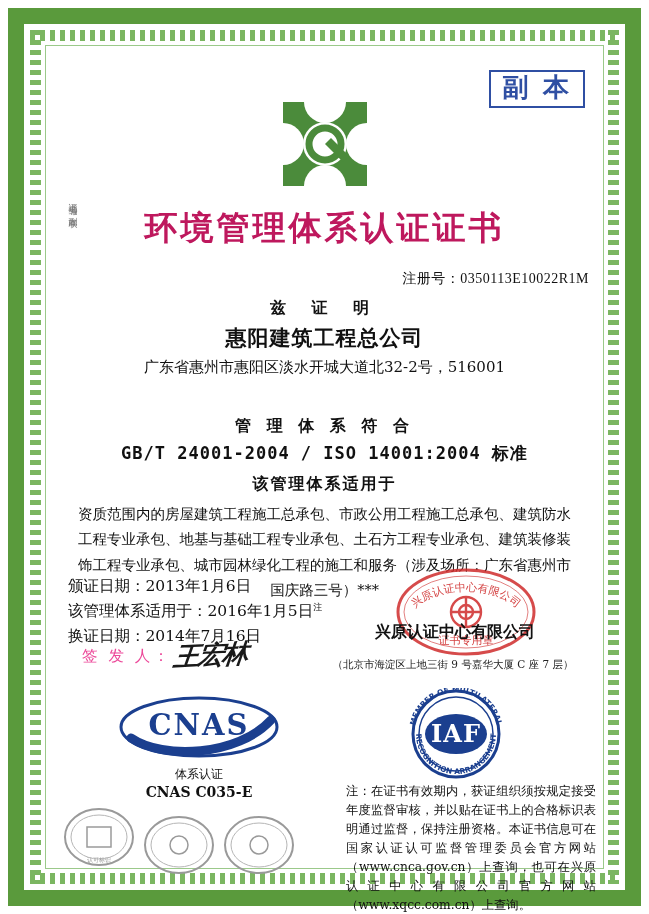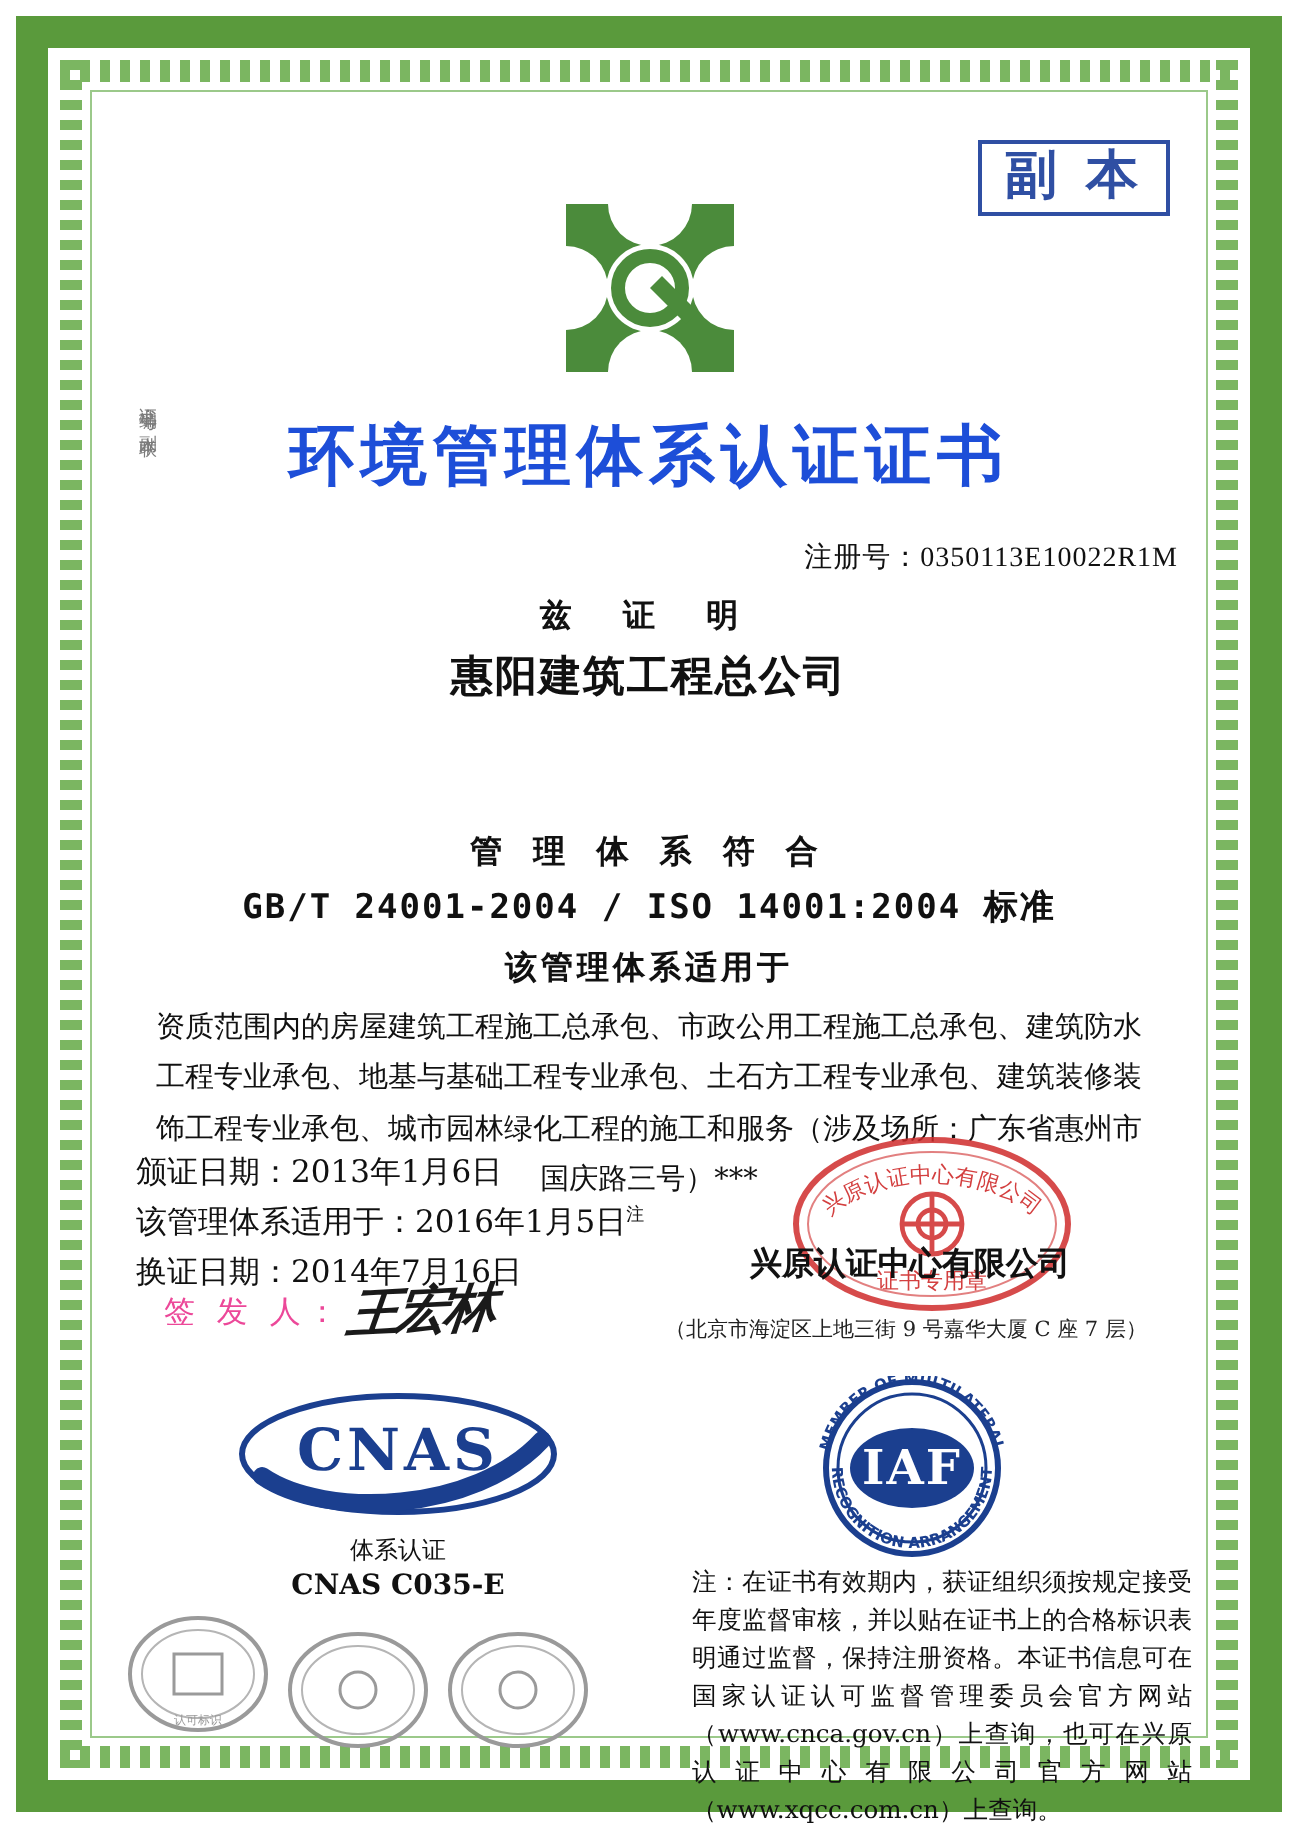--- a/index.html
+++ b/index.html
@@ -94,21 +94,21 @@
   
   .cert-title {
     position: absolute;
     left: 0; right: 0;
     top: 160px;
     text-align: center;
     font-family: "DejaVu Serif", "Liberation Serif", serif;
     font-weight: bold;
     font-size: 33px;
     letter-spacing: 3px;
-    color: #1d4ed8;
+    color: #be185d;
   }
   .reg-no {
     position: absolute;
     right: 14px;
     top: 224px;
     font-size: 14px;
     color: #111;
     font-family: "Liberation Serif", serif;
     letter-spacing: 0.5px;
   }
@@ -325,20 +325,21 @@
           <path d="M60 56 L78 74 L84 68 L66 50 Z" fill="#4b8b3b"></path>
         </g>
       </svg>
     </div>
 
     <div class="cert-title">环境管理体系认证证书</div>
     <div class="reg-no">注册号：0350113E10022R1M</div>
 
     <div class="l-certify center-line">兹 证 明</div>
     <div class="l-company center-line">惠阳建筑工程总公司</div>
+    <div class="l-address center-line">广东省惠州市惠阳区淡水开城大道北32-2号，516001</div>
     <div class="l-conform center-line">管 理 体 系 符 合</div>
     <div class="l-standard center-line">GB/T 24001-2004 / ISO 14001:2004 标准</div>
     <div class="l-scopehead center-line">该管理体系适用于</div>
     <div class="l-scopebody">资质范围内的房屋建筑工程施工总承包、市政公用工程施工总承包、建筑防水工程专业承包、地基与基础工程专业承包、土石方工程专业承包、建筑装修装饰工程专业承包、城市园林绿化工程的施工和服务（涉及场所：广东省惠州市国庆路三号）***</div>
 
     <div class="dates">
       <div>颁证日期：2013年1月6日</div>
       <div>
         <span>该管理体系适用于：2016年1月5日</span><sup>注</sup>
       </div>

